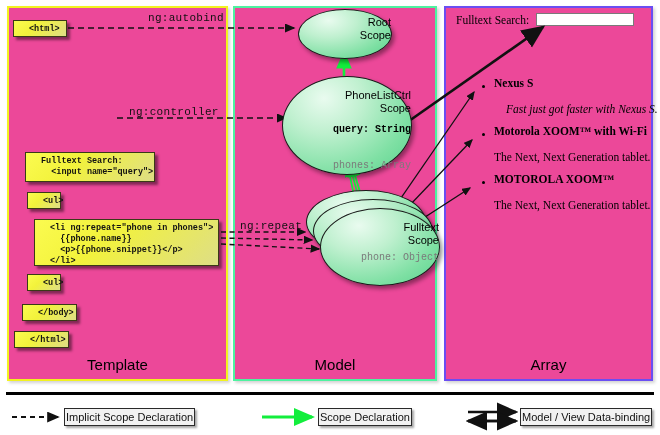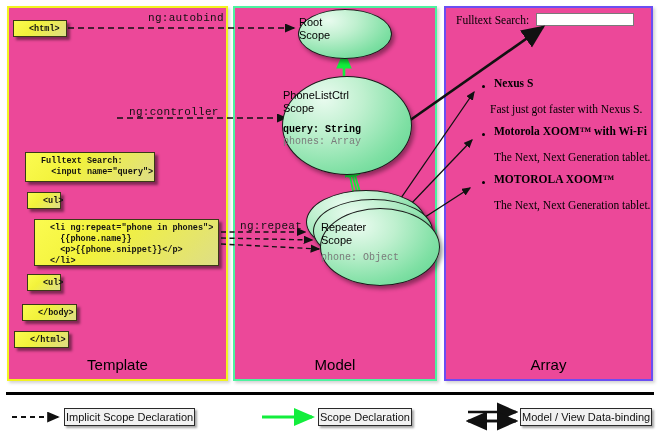--- a/index.html
+++ b/index.html
@@ -28,28 +28,28 @@
               font-size:11px;color:#111;white-space:nowrap;letter-spacing:.3px;}
 
   
   #overlay{position:absolute;left:0;top:0;width:660px;height:435px;pointer-events:none;}
 
   
   .scope{position:absolute;border-radius:50%;
          border:1.6px solid #1a1a1a;
          background:radial-gradient(ellipse at 32% 22%, #e9fbef 0%, #bff0cf 32%, #7fe0a4 70%, #57d28c 100%);
          box-shadow:2.5px 3px 4px rgba(0,0,0,0.40);
-         display:flex;flex-direction:column;align-items:flex-start;justify-content:flex-start;
+         display:flex;flex-direction:column;align-items:flex-end;justify-content:flex-start;
          text-align:center;}
   .scope .title{font-family:"Liberation Sans",sans-serif;font-size:11px;color:#000;
                 line-height:1.18;}
   .scope .prop{font-family:"Liberation Mono","DejaVu Sans Mono",monospace;font-size:10px;
                line-height:1.2;white-space:pre;}
   .prop.bold{color:#000;font-weight:bold;}
-  .prop.gray{color:#7b7b7b;}
+  .prop.gray{color:#7b7b7b;margin-top:24px;}
 
   
   #view-inner{position:absolute;left:452px;top:14px;width:194px;height:300px;
               font-family:"Liberation Serif","DejaVu Serif",serif;color:#000;}
   .v-label{position:absolute;left:4px;top:0px;font-size:11.5px;}
   #search-input{position:absolute;left:84px;top:-1px;width:98px;height:13px;
                 box-sizing:border-box;border:1px solid #7a7a7a;background:#fff;}
   .v-item{position:absolute;font-size:11.5px;white-space:nowrap;}
   .v-bullet{position:absolute;width:3px;height:3px;border-radius:50%;background:#000;}
 
@@ -95,21 +95,21 @@
   <div class="ybox" style="left:14px;top:331px;width:55px;height:17px;">&lt;/html&gt;</div>
 
   <div class="conn-label" style="left:148px;top:12px;">ng:autobind</div>
   <div class="conn-label" style="left:129px;top:106px;">ng:controller</div>
   <div class="conn-label" style="left:240px;top:220px;">ng:repeat</div>
 
   <div class="scope" style="left:306px;top:190px;width:118px;height:62px;z-index:1;"></div>
   <div class="scope" style="left:313px;top:199px;width:118px;height:62px;z-index:2;"></div>
 
   <div class="scope" style="left:320px;top:208px;width:118px;height:64px;z-index:3;padding-top:12px;">
-    <div class="title">Repeater</div>
+    <div class="title">Fulltext</div>
     <div class="title">Scope</div>
     <div class="prop gray" style="margin-top:5px;">phone: Object</div>
   </div>
 
   <div class="scope" style="left:282px;top:76px;width:128px;height:85px;z-index:4;padding-top:12px;">
     <div class="title">PhoneListCtrl</div>
     <div class="title">Scope</div>
     <div class="prop bold" style="margin-top:9px;">query: String</div>
     <div class="prop gray">phones: Array</div>
   </div>
@@ -118,21 +118,21 @@
     <div class="title">Root</div>
     <div class="title">Scope</div>
   </div>
 
   <div id="view-inner">
     <div class="v-label">Fulltext Search:</div>
     <input id="search-input" type="text" placeholder="" style="">
 
     <span class="v-bullet" style="left:30px;top:71px;"></span>
     <div class="v-item" style="left:42px;top:63px;font-weight:bold;">Nexus S</div>
-    <div class="v-item" style="left:38px;top:89px;">Fast just got faster with Nexus S.</div>
+    <div class="v-item" style="left:54px;top:89px;font-style:italic;">Fast just got faster with Nexus S.</div>
 
     <span class="v-bullet" style="left:30px;top:119px;"></span>
     <div class="v-item" style="left:42px;top:111px;font-weight:bold;">Motorola XOOM™  with Wi-Fi</div>
     <div class="v-item" style="left:42px;top:137px;">The Next, Next Generation tablet.</div>
 
     <span class="v-bullet" style="left:30px;top:167px;"></span>
     <div class="v-item" style="left:42px;top:159px;font-weight:bold;">MOTOROLA XOOM™</div>
     <div class="v-item" style="left:42px;top:185px;">The Next, Next Generation tablet.</div>
   </div>
 

